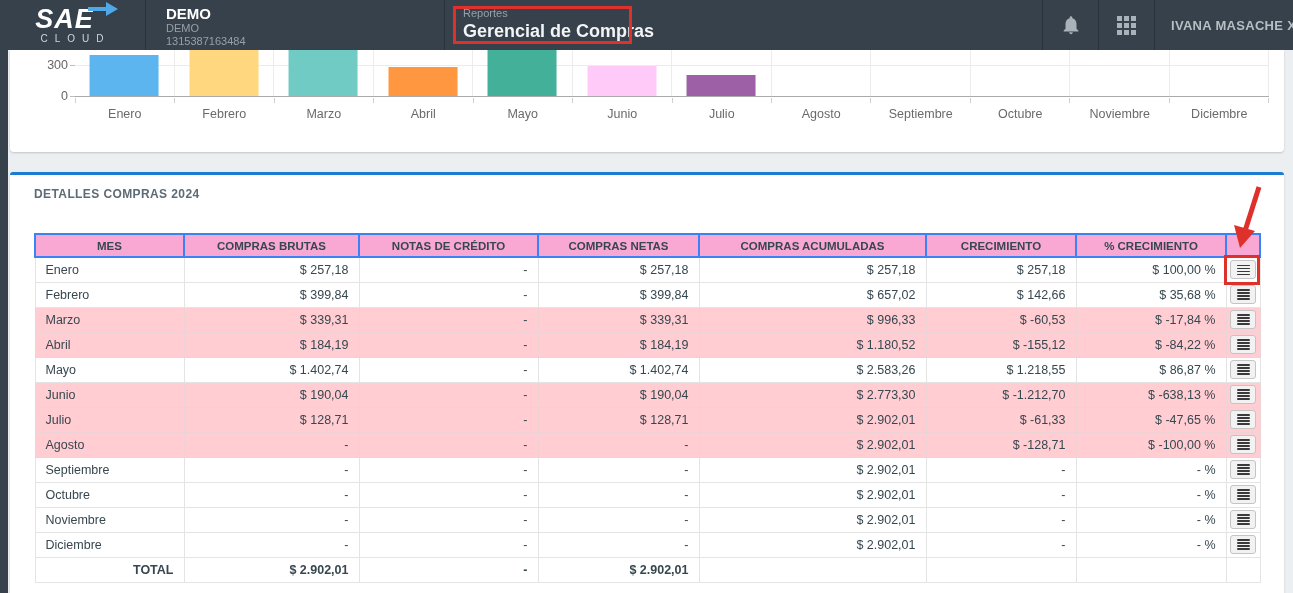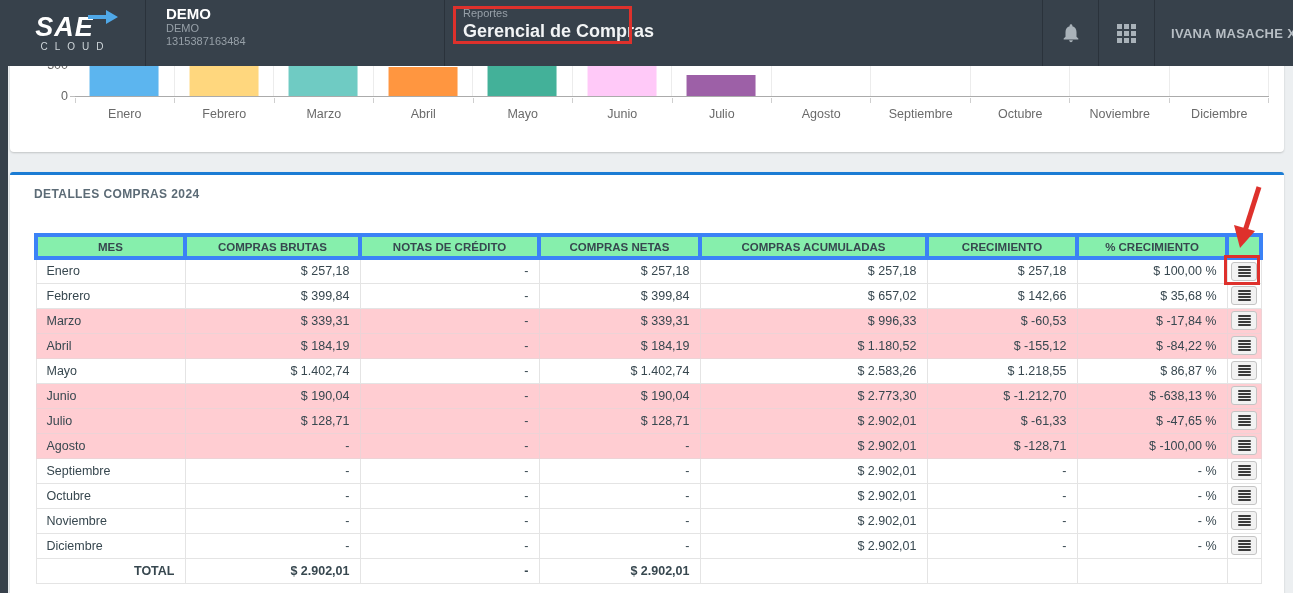--- a/index.html
+++ b/index.html
@@ -6,21 +6,21 @@
   html,body { width:1293px; height:593px; }
   body {
     position: relative;
     background: #ECEFF1;
     overflow: hidden;
     font-family: "Liberation Sans", sans-serif;
   }
 
   
   .header {
-    position: absolute; left:0; top:0; width:1293px; height:66px;
+    position: absolute; left:0; top:0; width:1293px; height:50px;
     background:#37414B; display:flex; align-items:stretch; z-index:5;
   }
   .logo { width:145px; display:flex; flex-direction:column; align-items:center; justify-content:center; position:relative; }
   .logo-top { position:relative; color:#fff; font-weight:bold; font-style:italic;
     font-size:27px; line-height:26px; letter-spacing:1px; padding-right:16px; }
   .logo-arrow { position:absolute; top:-4px; right:-8px; }
   .logo-sub { color:#cfd6da; font-size:10px; letter-spacing:7px; margin-top:1px; padding-left:6px; }
   .hsep { width:1px; background:#2A323B; }
   .company { width:298px; padding:5px 0 0 20px; }
   .company-name { color:#fff; font-size:15px; font-weight:bold; line-height:17px; }
@@ -58,21 +58,21 @@
   .tcol:first-child { border-left:1px solid #CFCFCF; }
   .months { position:absolute; left:65px; top:57px; width:1194px; display:flex; }
   .month-label { flex:1; text-align:center; color:#6A6A6A; font-size:12.5px; }
 
   
   .table-card { position:absolute; left:10px; top:172px; width:1274px; height:430px;
     background:#fff; border-top:3px solid #1B7CD4; border-radius:3px 3px 0 0;
     box-shadow:0 1px 2px rgba(0,0,0,.18); padding:12px 24px 0 24px; }
   .card-title { font-size:12px; font-weight:bold; color:#5C6B76; letter-spacing:.4px; margin-bottom:32px; }
   table { width:1225px; border-collapse:collapse; table-layout:fixed; color:#37474F; }
-  th { height:23px; background:#86efac; border:4px solid #3b82f6; font-size:11.5px;
+  th { height:23px; background:#f9a8d4; border:2px solid #3b82f6; font-size:11.5px;
     font-weight:bold; text-align:center; color:#37474F; padding:0 4px; }
   td { height:25px; border:1px solid #E4E4E4; font-size:12.5px; padding:0 10px; background:#fff; }
   td.mes { text-align:left; }
   td.num { text-align:right; }
   tr.hl td { background:#FFCDD2; border-color:#EDD3D6; }
   tr.total td { font-weight:bold; border-top:1px solid #D2D2D2; }
   td.action { padding:0; text-align:center; }
   .row-btn { width:26px; height:19px; border:1px solid #C4C4C4; border-radius:3px;
     background:#F2F2F2; display:inline-flex; flex-direction:column; align-items:center;
     justify-content:center; gap:1.5px; cursor:pointer; vertical-align:middle; }

